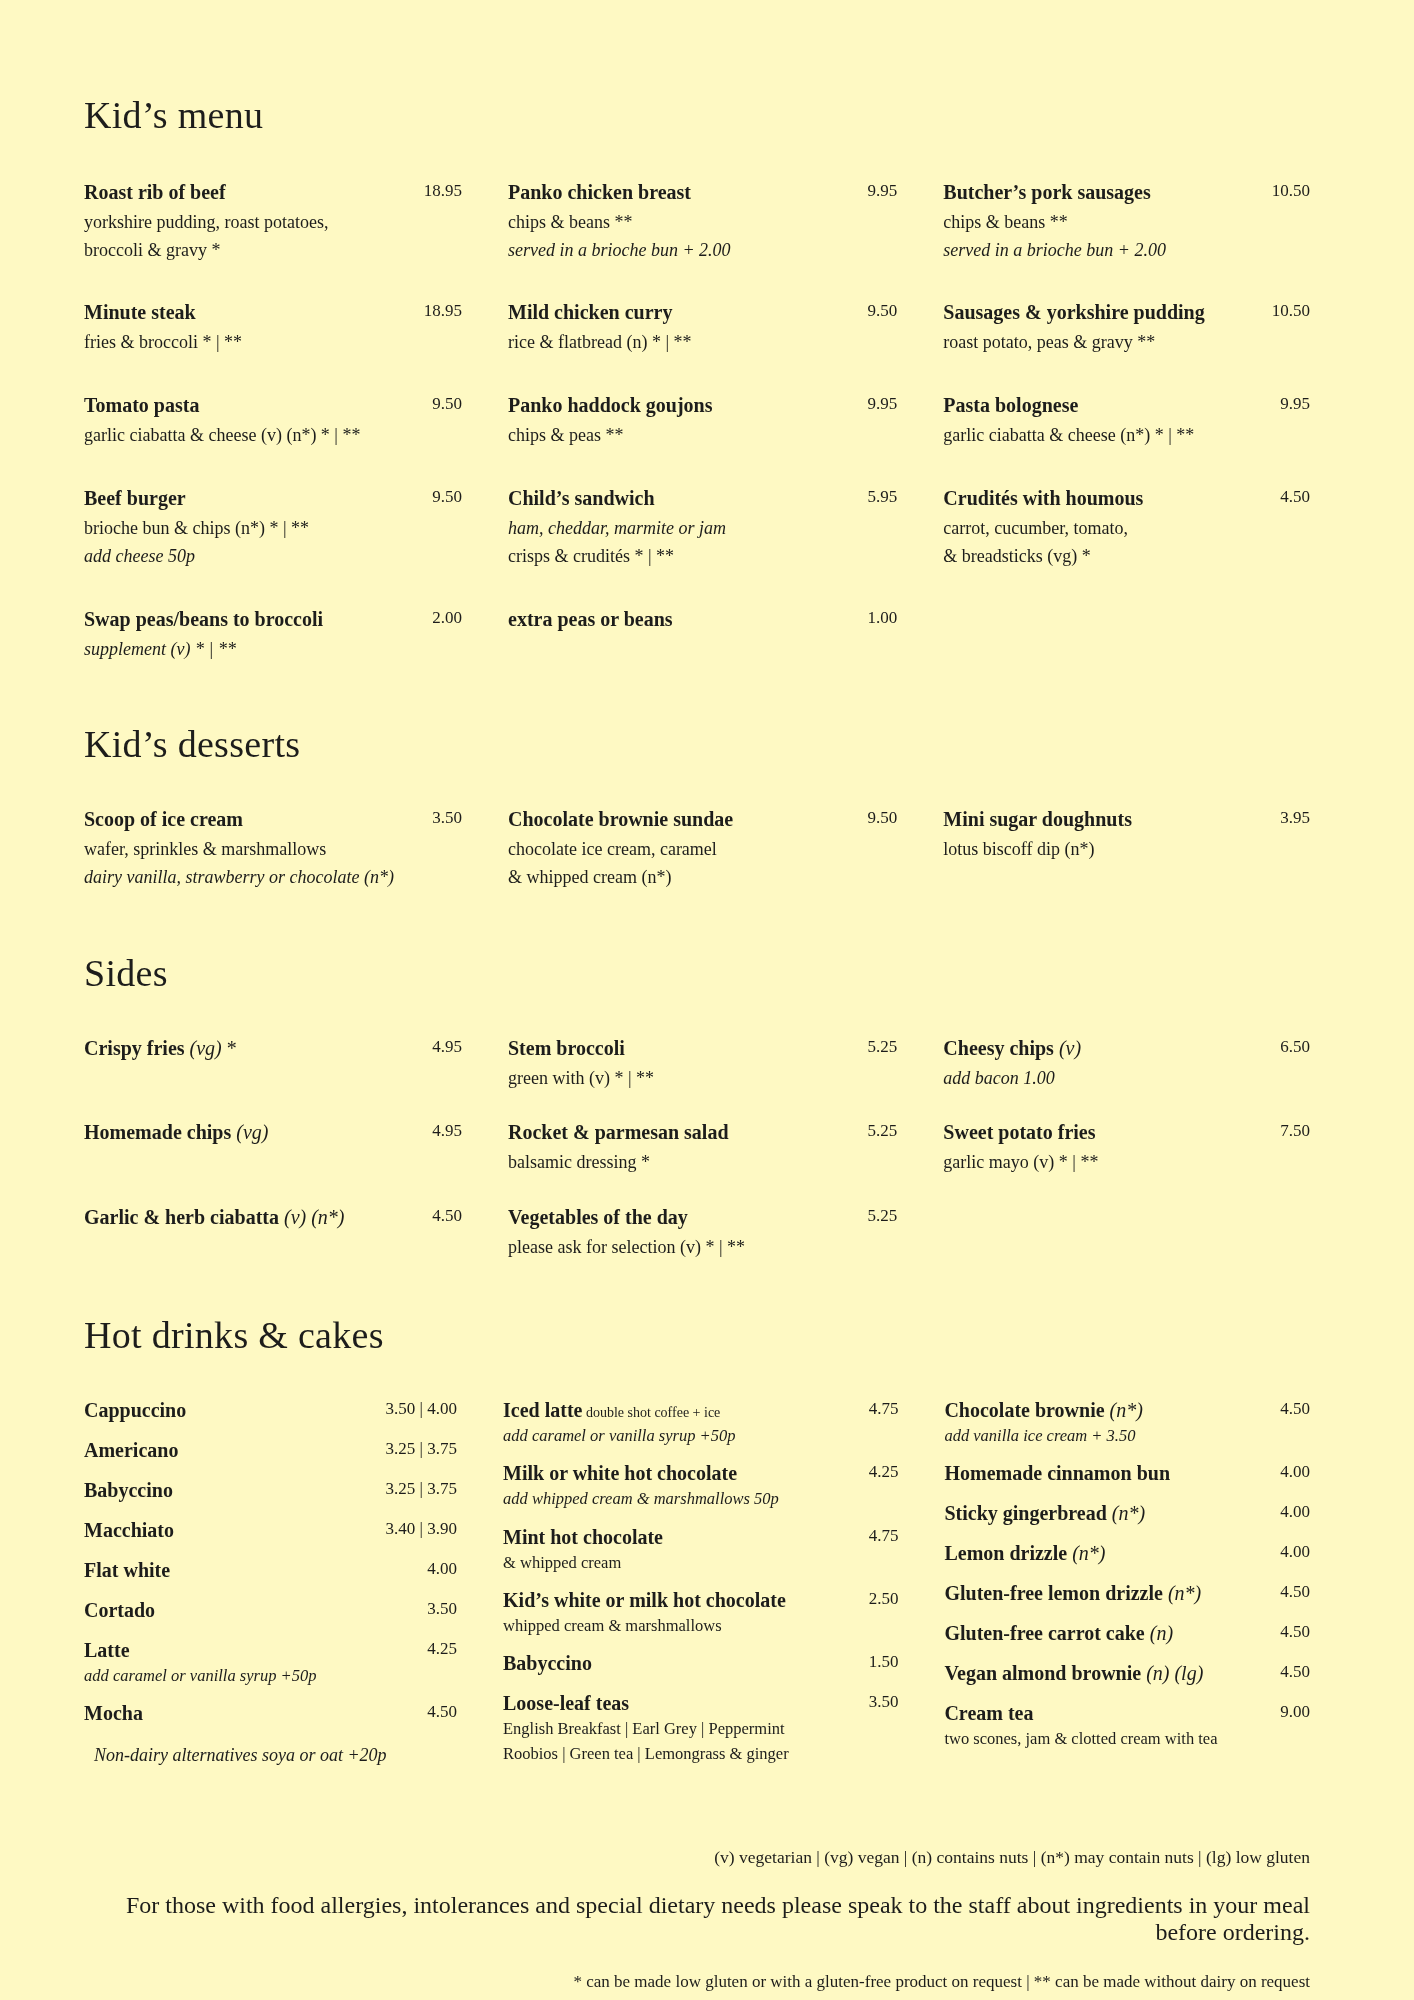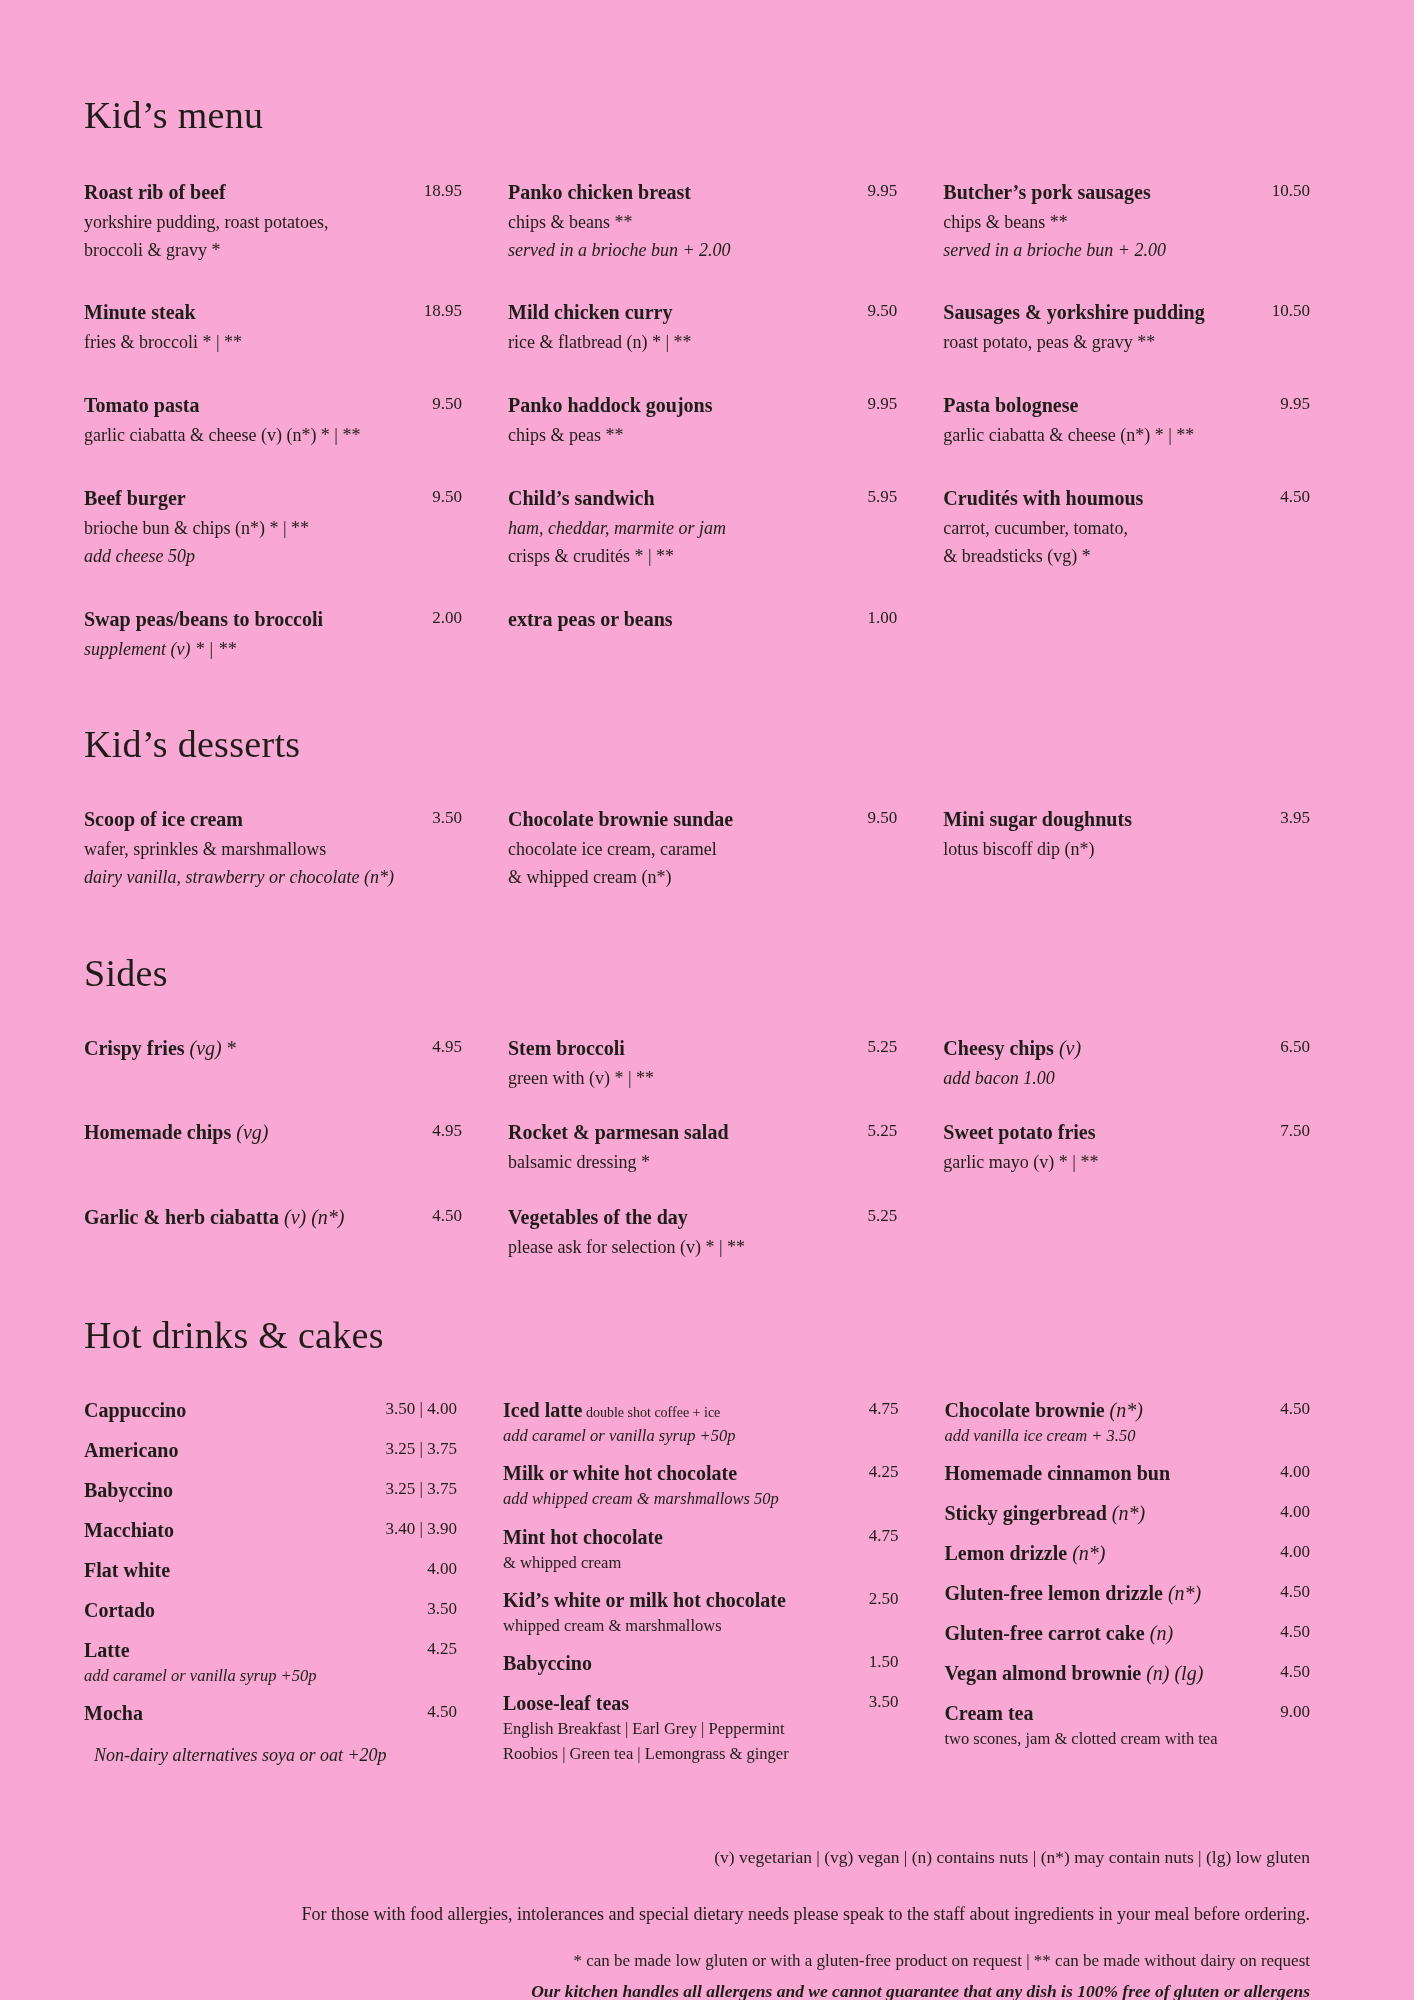--- a/index.html
+++ b/index.html
@@ -1,19 +1,19 @@
 <!DOCTYPE html>
 <html><head>
 <meta charset="utf-8">
 <title>Kid's menu</title>
 <style>
   html,body{margin:0;padding:0;background:#ffffff;}
   .page{
     width:1414px;height:2000px;box-sizing:border-box;
-    padding:0 104px 0 84px;overflow:hidden;background:#f9a8d4;
+    padding:0 104px 0 84px;overflow:hidden;background:#fef9c3;
     font-family:"Liberation Serif","DejaVu Serif",serif;color:#1d1d1b;
   }
   .section-title{font-size:38px;font-weight:400;line-height:1.15;margin:0;letter-spacing:.3px;}
   .s0 .section-title{margin-top:94px;}
   .s1 .section-title{margin-top:62px;}
   .s2 .section-title{margin-top:62px;}
   .s3 .section-title{margin-top:54px;}
 
   .grid{display:grid;grid-template-columns:1fr 1.03fr .97fr;column-gap:46px;align-items:start;}
   .s0 .grid{margin-top:42px;row-gap:38px;}
@@ -33,21 +33,21 @@
   .desc.it{font-style:italic;}
 
   .s3 .item{margin-bottom:15px;}
   .s3 .desc{font-size:16.5px;line-height:1.3;}
   .s3 .item-title + .desc{margin-top:2px;}
   .s3 .note-only{padding-left:10px;margin-top:8px;}
   .s3 .note-only .desc{font-size:18px;}
 
   footer{text-align:right;}
   .f-legend{font-size:17.5px;margin:64px 0 0;}
-  .f-allergy{font-size:18px;margin:36px 0 0;}
+  .f-allergy{font-size:24px;margin:24px 0 0;}
   .f-requests{font-size:17px;margin:26px 0 0;}
   .f-kitchen{font-size:17.5px;font-weight:700;font-style:italic;margin:10px 0 0;}
 </style>
 </head>
 <body>
 
 <div class="page">
 
   <section class="s0">
     <h1 class="section-title">Kid’s menu</h1>

